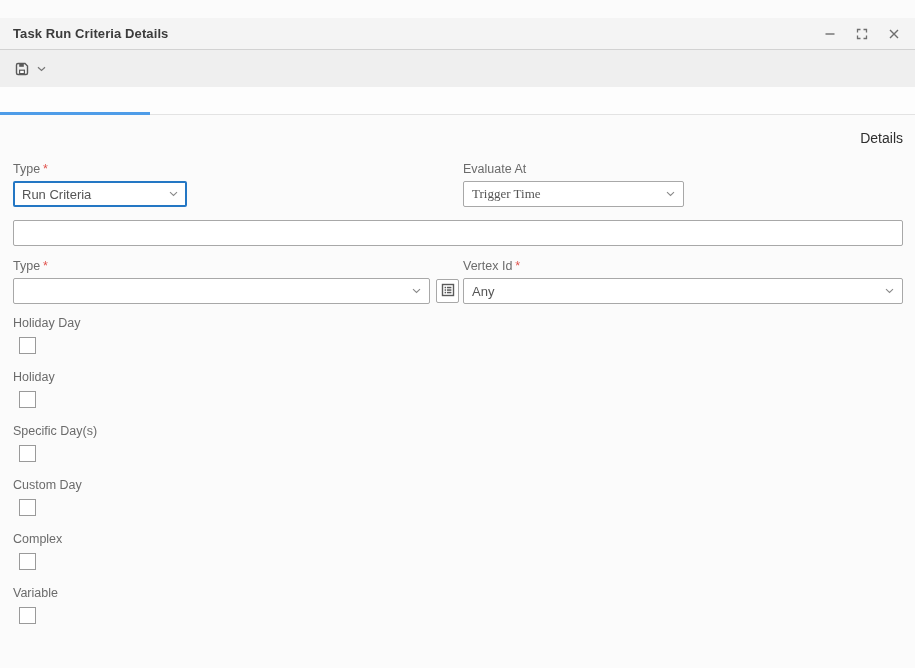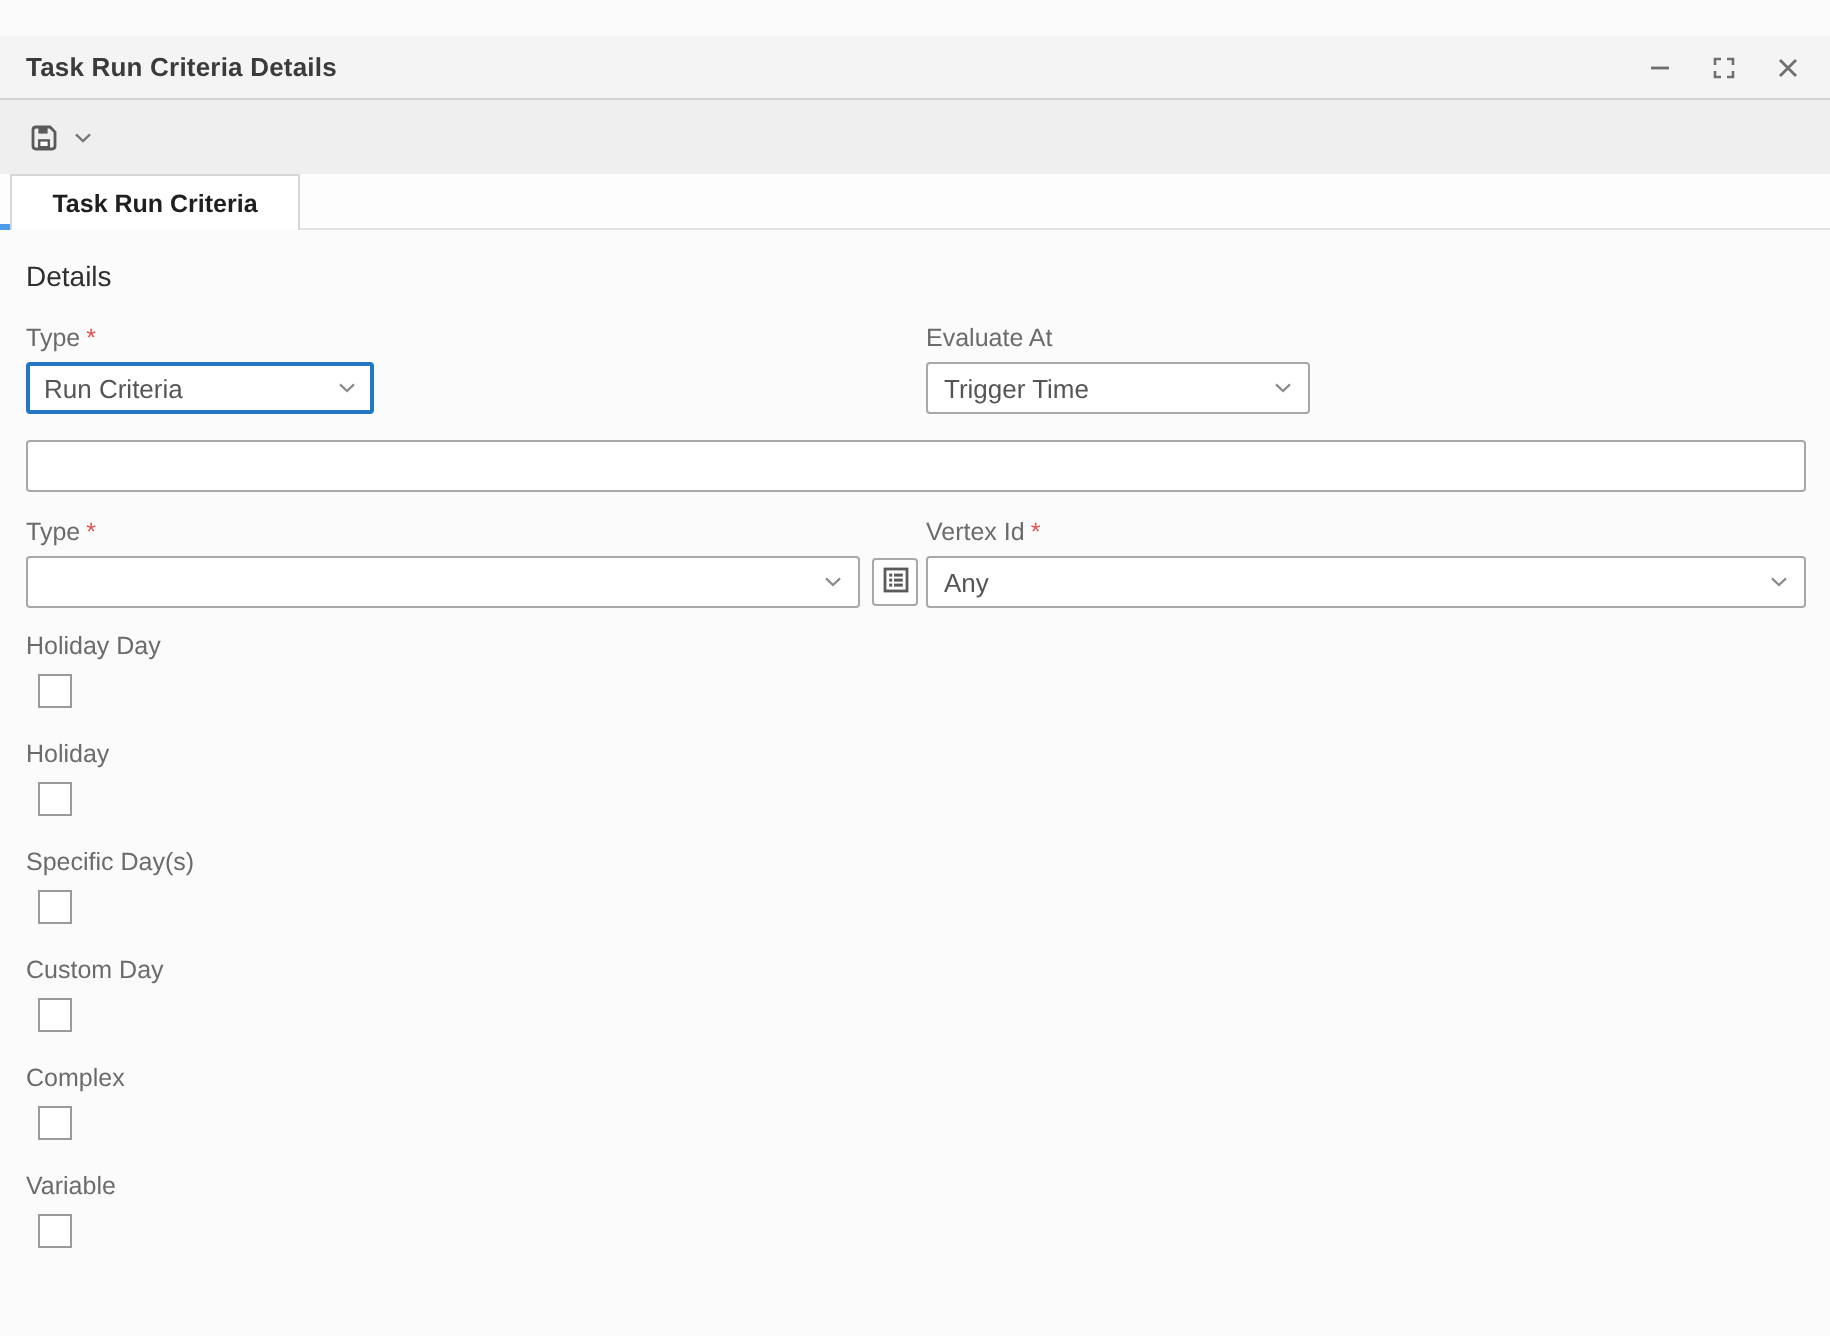--- a/index.html
+++ b/index.html
@@ -61,21 +61,21 @@
     margin-left: 5px; width: 145px;
     background: #ffffff;
     border: 1px solid #d7d7d7; border-bottom: none;
     display: flex; align-items: center; justify-content: center;
     font-size: 12.5px; font-weight: bold; color: #1f1f1f;
     cursor: pointer; position: relative; z-index: 1;
   }
 
   
   .content { flex: 1; padding: 15px 12px 0 13px; background: #fbfbfb; }
-  .section-title { font-size: 14px; color: #2f2f2f; margin-bottom: 16px; }
+  .section-title { font-size: 14px; color: #2f2f2f; margin-bottom: 16px; text-align: right; }
 
   .field-label {
     font-size: 12.5px; color: #6b6b6b; margin-bottom: 5px;
     display: flex; align-items: flex-start; gap: 3px;
   }
   .req { color: #e0524c; font-size: 12.5px; }
 
   .row { display: flex; }
   .col1 { width: 450px; flex: 0 0 450px; }
   .col2 { flex: 1; }
@@ -94,21 +94,21 @@
   .textbox {
     width: 100%; height: 26px; background: #ffffff;
     border: 1px solid #a8a8a8; border-radius: 2px;
     padding: 0 8px; font-size: 13px; color: #555;
     font-family: "Liberation Sans", "DejaVu Sans", sans-serif;
     outline: none;
   }
 
   .field-group { margin-bottom: 13px; }
   .w194 { width: 174px; }
-  .w192 { width: 192px; }
+  .w192 { width: 221px; font-family: Liberation Serif, serif; }
 
   .task-line { display: flex; align-items: center; }
   .task-dd { width: 417px; }
   .list-btn {
     width: 23px; height: 24px; margin-left: 6px;
     background: #ffffff; border: 1px solid #a8a8a8; border-radius: 2px;
     display: flex; align-items: center; justify-content: center;
     cursor: pointer; padding: 0;
   }
 
@@ -168,21 +168,20 @@
       <span>
         <svg width="9" height="6" viewBox="0 0 9 6" fill="none">
             <path d="M1 1.2 L4.5 4.5 L8 1.2" stroke="#777" stroke-width="1.2"></path>
           </svg>
       </span>
     </div>
   </div>
 
   <div class="tabbar">
     <div class="tabbar-underline-gray"></div>
-    <div class="tab">Task Run Criteria</div>
     <div class="tabbar-underline-blue"></div>
   </div>
 
   <div class="content">
     <div class="section-title">Details</div>
 
     <div class="row field-group">
       <div class="col1">
         <div class="field-label">
           <span>Type</span>

